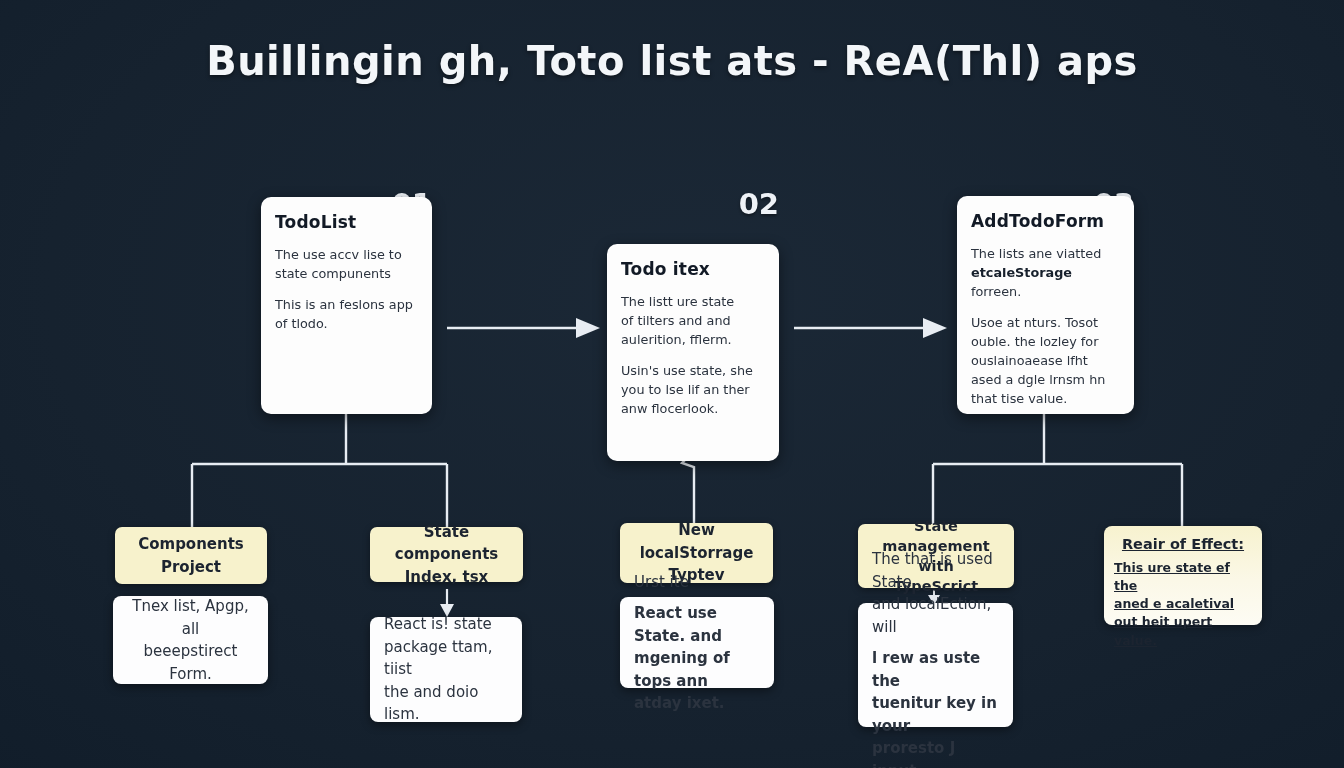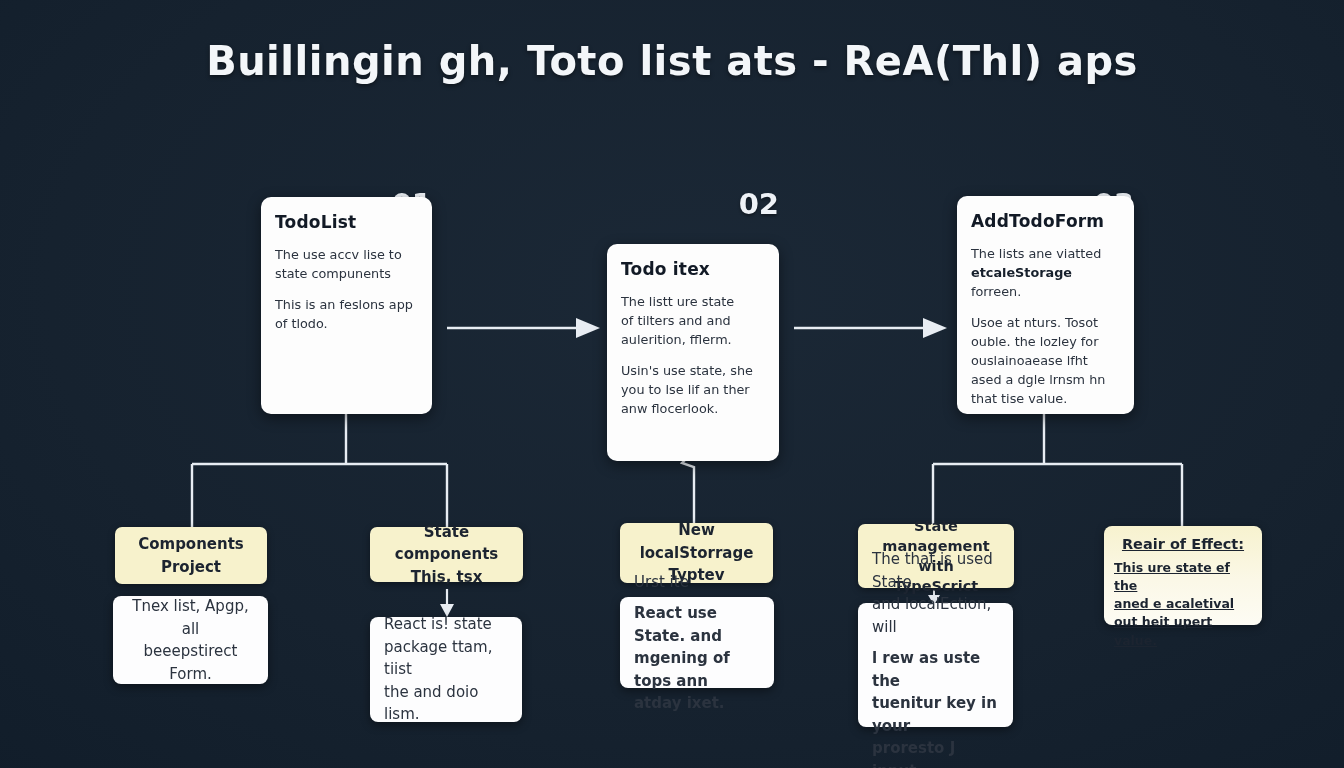--- a/index.html
+++ b/index.html
@@ -118,21 +118,21 @@
     <p>Usoe at nturs. Tosot
 ouble. the lozley for
 ouslainoaease lfht
 ased a dgle lrnsm hn
 that tise value.</p>
   </div>
 
   <div class="abs ylabel y1">Components
 Project</div>
   <div class="abs ylabel y2">State components
-This, tsx</div>
+Index, tsx</div>
   <div class="abs ylabel y3">New localStorrage
 Typtev</div>
   <div class="abs ylabel small y4">State management
 with
 TypeScrict</div>
 
   <div class="abs effect-box y5">
     <p class="et">Reair of Effect:</p>
     <p class="eb">This ure state ef the
 aned e acaletival

